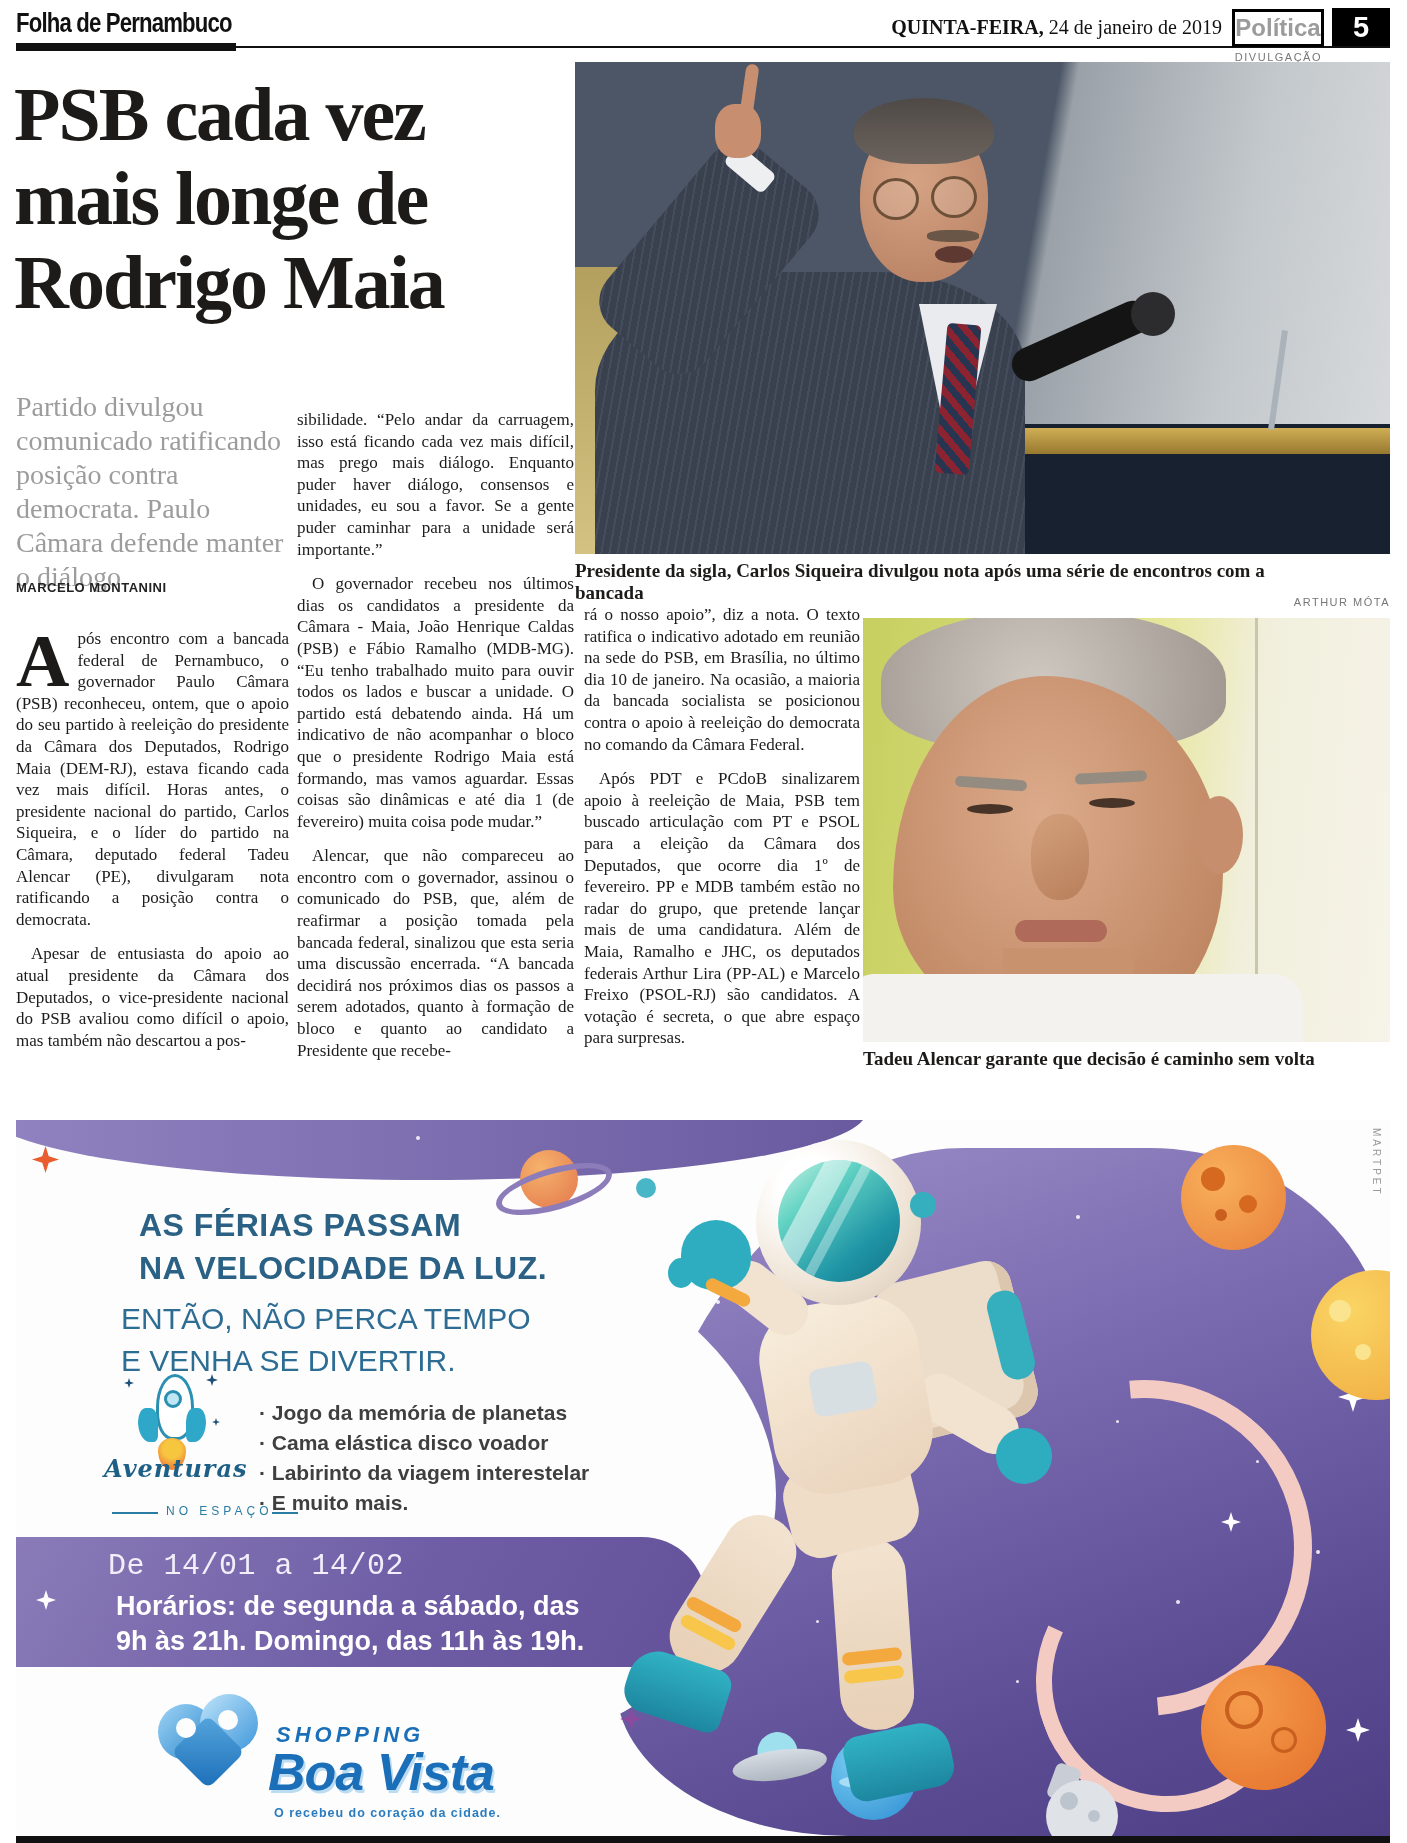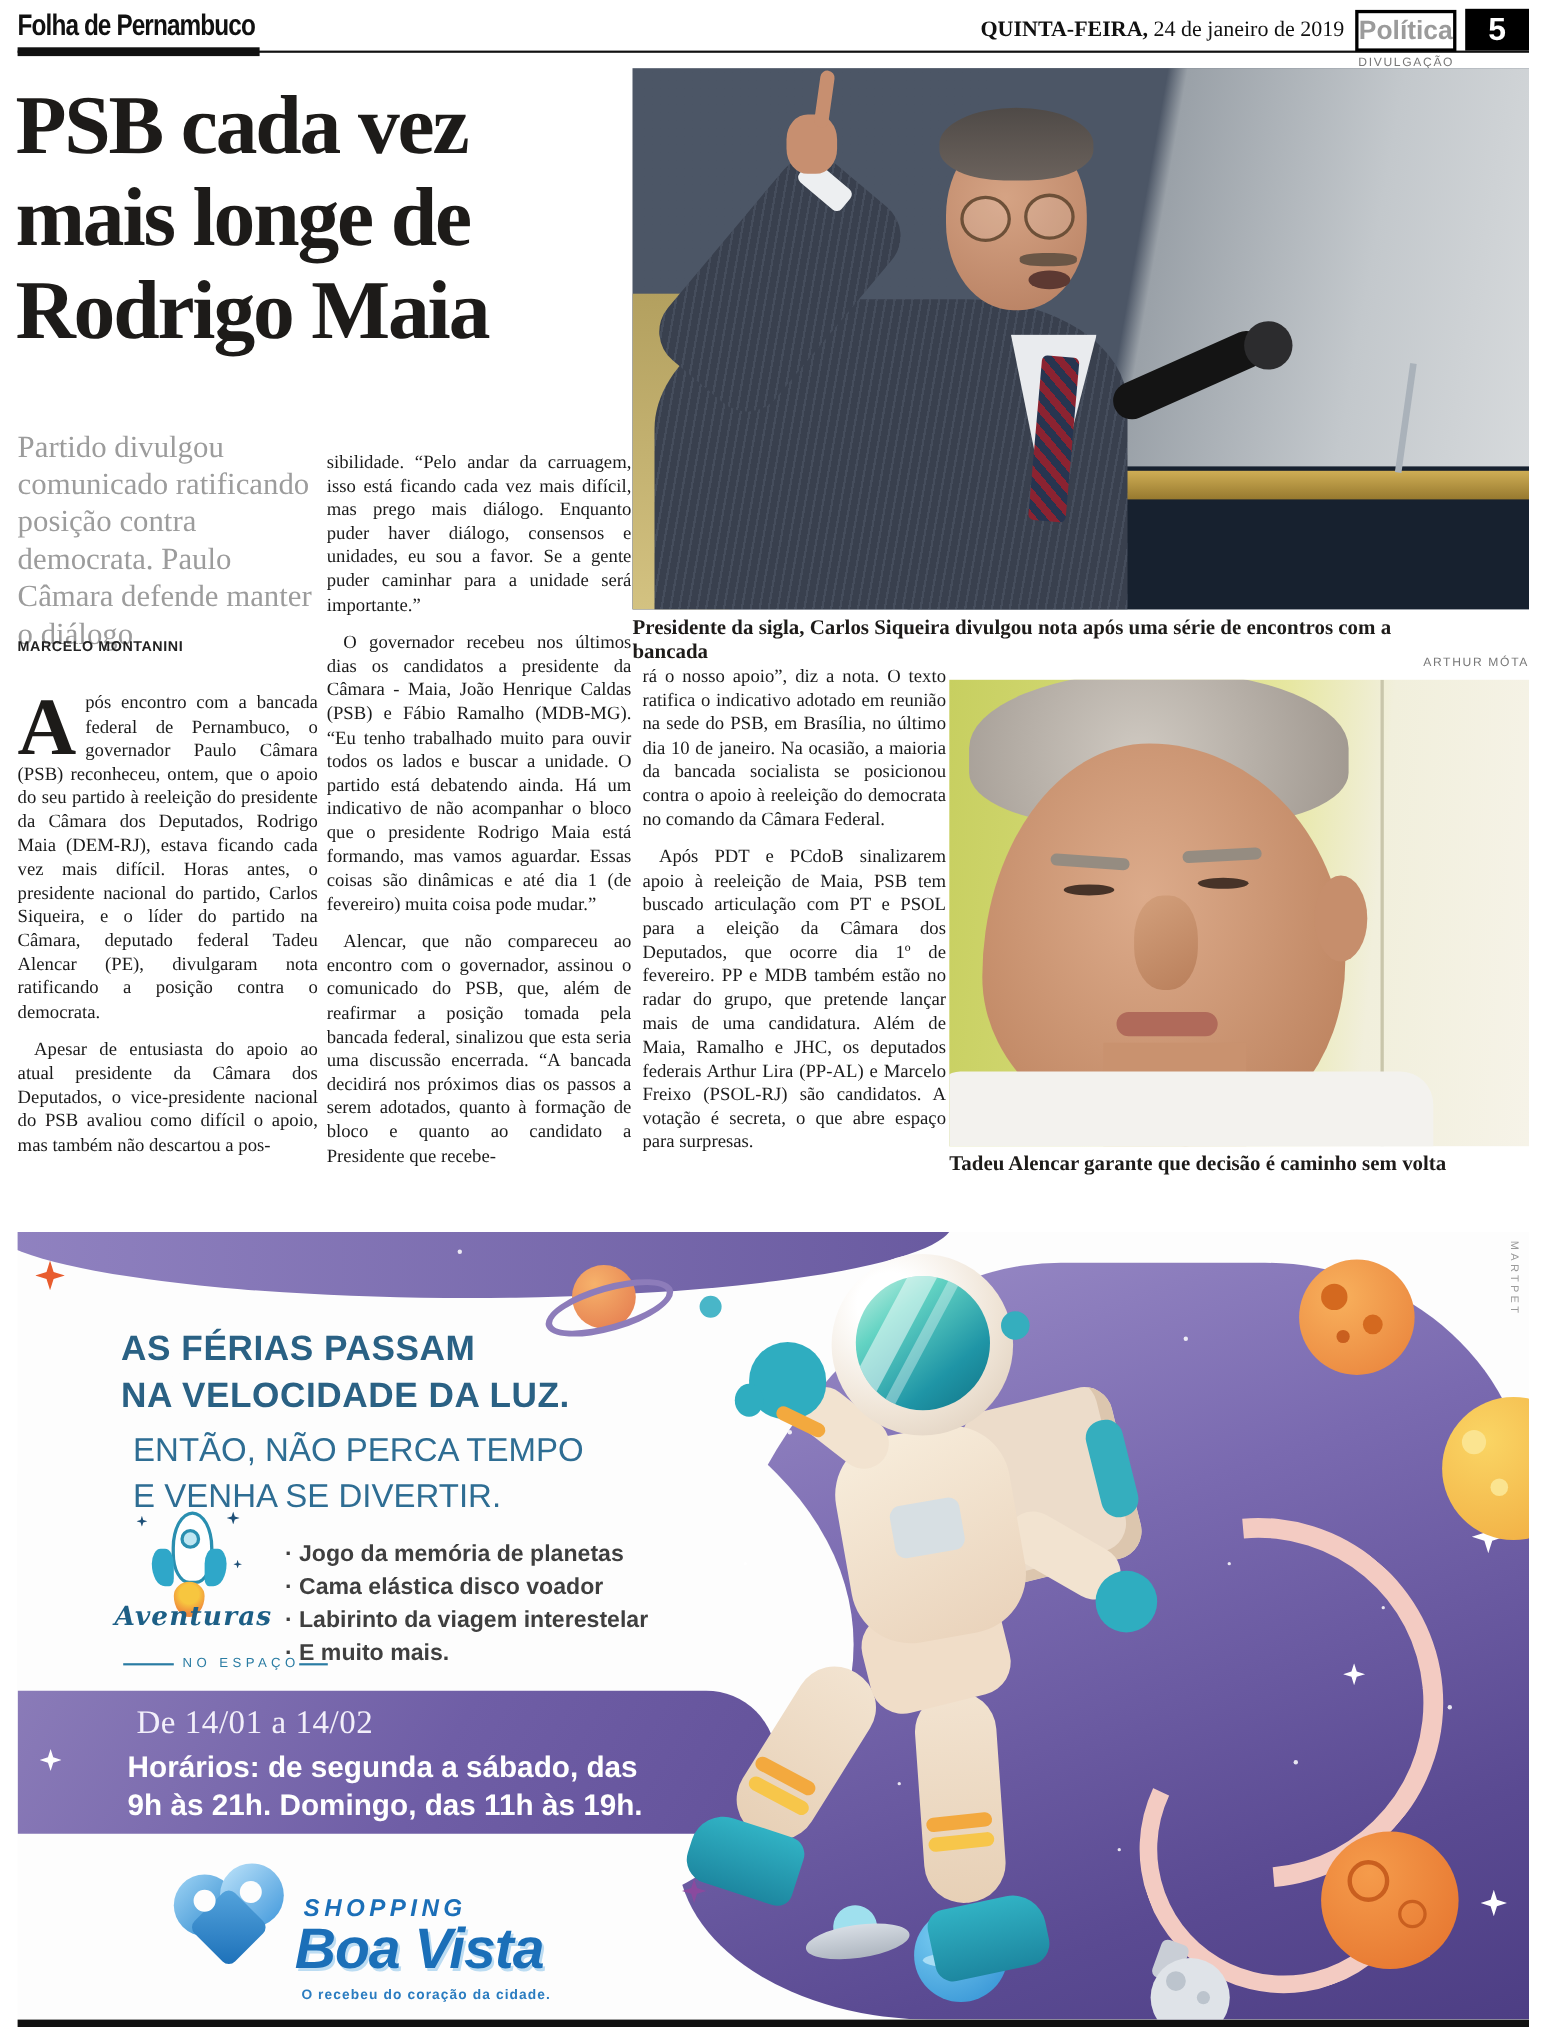--- a/index.html
+++ b/index.html
@@ -88,21 +88,21 @@
   .ad{left:16px;top:1120px;width:1374px;height:716px;background:#fdfdfd;overflow:hidden;}
   .ad-space{left:600px;top:28px;width:774px;height:688px;z-index:1;
             background:linear-gradient(160deg,#9d8fc9 0%,#7a6ab0 38%,#5a4a92 78%,#4d3e84 100%);
             border-radius:45% 240px 0 30% / 75% 220px 0 22%;}
   .ad-bulge{left:-70px;top:95px;width:830px;height:560px;border-radius:50%;background:#fdfdfd;z-index:2;}
   .ad-arc{left:-30px;top:-76px;width:880px;height:136px;border-radius:50%;z-index:3;
           background:linear-gradient(90deg,#9183c1,#695aa0);}
   .dot{position:absolute;background:#fff;border-radius:50%;opacity:.85;z-index:3;}
   .spark{position:absolute;z-index:4;background:#fff;
          clip-path:polygon(50% 0,62% 38%,100% 50%,62% 62%,50% 100%,38% 62%,0 50%,38% 38%);}
-  .ad-h1{left:94px;top:84px;font-family:"Liberation Sans",sans-serif;font-weight:bold;
+  .ad-h1{left:123px;top:84px;font-family:"Liberation Sans",sans-serif;font-weight:bold;
          font-size:32px;line-height:43px;color:#2a6184;letter-spacing:.5px;z-index:4;}
   .ad-h2{left:105px;top:178px;font-family:"Liberation Sans",sans-serif;font-size:30px;
          line-height:42px;color:#2e6d93;z-index:4;}
   .bullets{left:243px;top:278px;margin:0;padding:0;list-style:none;z-index:4;
            font-family:"Liberation Sans",sans-serif;font-weight:bold;font-size:21px;
            line-height:30px;color:#3f3f3f;}
   .bullets li::before{content:"·  ";}
   
   .rocket{left:100px;top:252px;width:110px;height:100px;z-index:4;}
   .r-body{position:absolute;left:40px;top:2px;width:32px;height:60px;background:#fff;
@@ -117,21 +117,21 @@
           clip-path:polygon(50% 0,62% 38%,100% 50%,62% 62%,50% 100%,38% 62%,0 50%,38% 38%);}
   .av-name{left:88px;top:334px;font-family:"DejaVu Serif",serif;font-style:italic;font-weight:bold;
            font-size:24px;color:#1d5f86;letter-spacing:1px;z-index:4;}
   .av-sub{left:150px;top:384px;font-family:"Liberation Sans",sans-serif;font-size:12px;
           letter-spacing:4px;color:#2a7ca3;z-index:4;}
   .av-line{height:2px;background:#2a7ca3;z-index:4;}
   
   .sched{left:0;top:417px;width:690px;height:130px;z-index:5;
          background:linear-gradient(120deg,#8a7bb8 0%,#6f5ea6 55%,#63529a 100%);
          border-radius:0 64px 64px 0;}
-  .sched-dates{position:absolute;left:108px;top:12px;font-family:Liberation Serif, serif;
+  .sched-dates{position:absolute;left:92px;top:12px;font-family:Liberation Mono, monospace;
                font-size:30px;color:#f2effa;letter-spacing:.5px;}
   .sched-hours{position:absolute;left:100px;top:52px;font-family:"Liberation Sans",sans-serif;
                font-weight:bold;font-size:27px;line-height:35px;color:#fff;}
   
   .astro{left:680px;top:20px;width:340px;height:660px;z-index:5;}
   .astro div{position:absolute;}
   .a-backpack{left:190px;top:130px;width:140px;height:160px;background:#ecdcca;border-radius:26px;
               transform:rotate(-14deg);box-shadow:inset -12px -10px 0 #dcc6ae;}
   .a-tank{left:298px;top:150px;width:34px;height:90px;background:#35aebe;border-radius:16px;transform:rotate(-14deg);}
   .a-torso{left:70px;top:160px;width:160px;height:190px;border-radius:54px;transform:rotate(-10deg);

